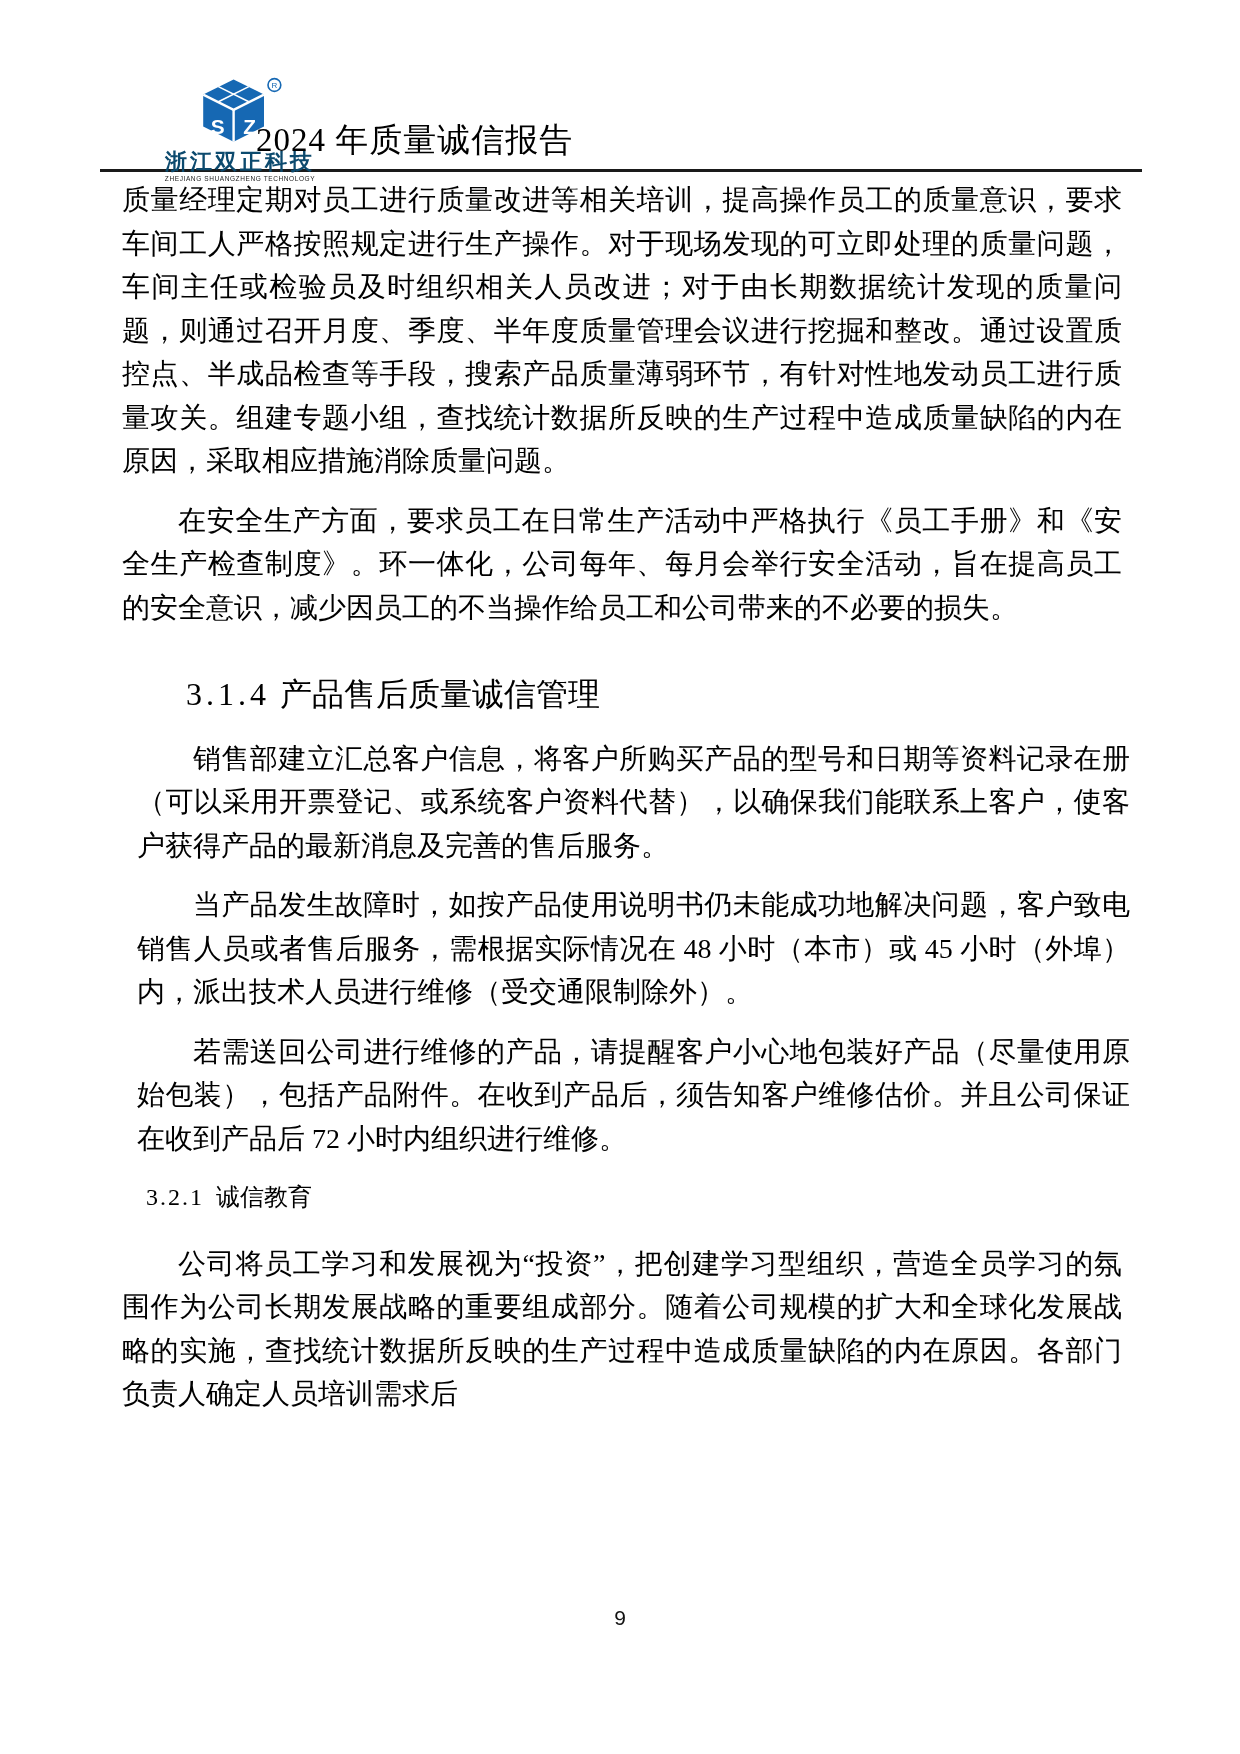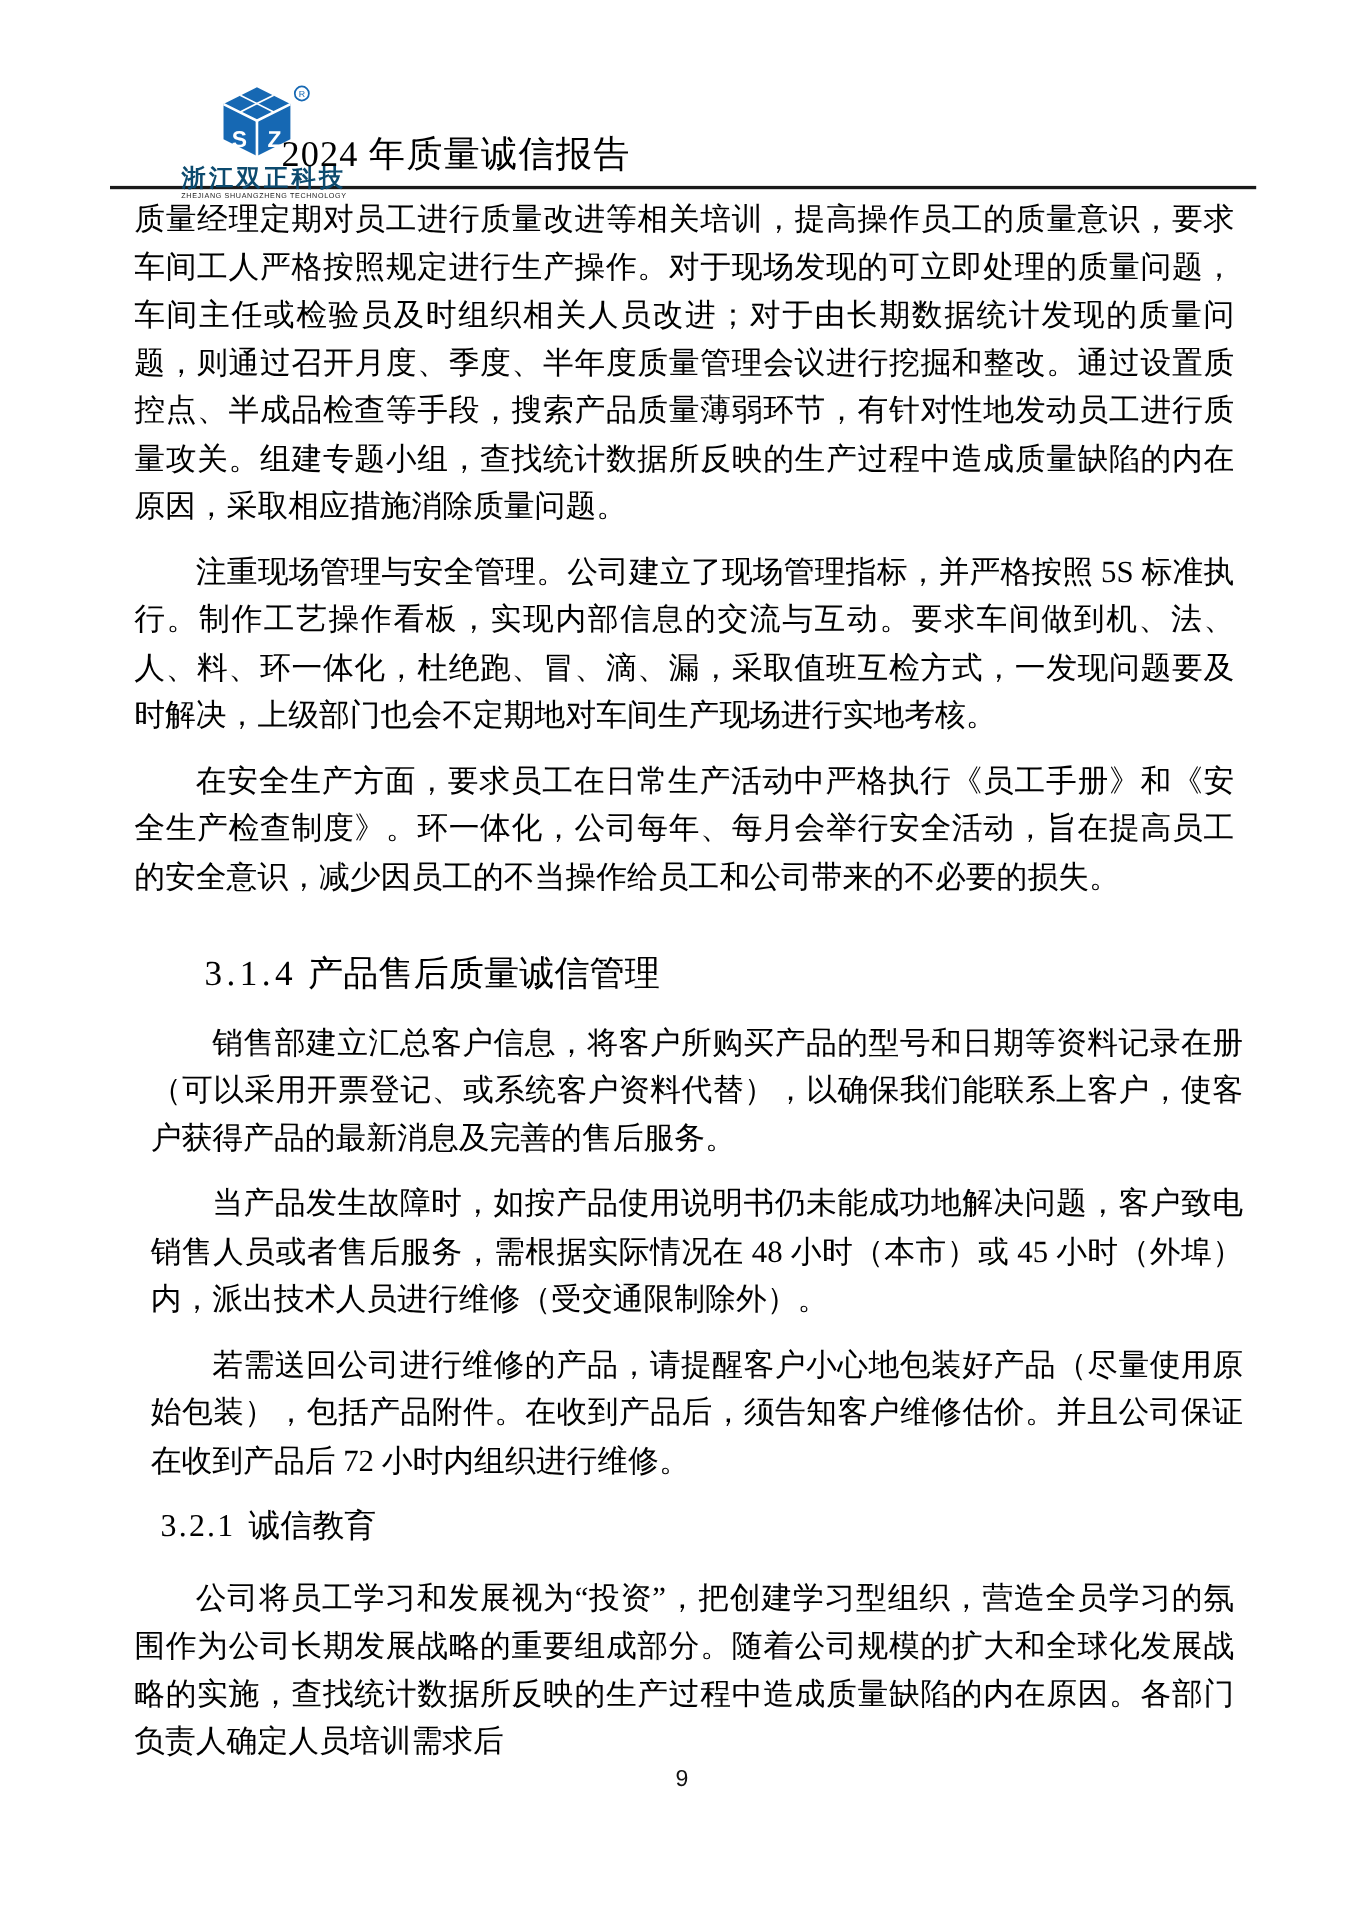--- a/index.html
+++ b/index.html
@@ -76,21 +76,21 @@
     margin:30px 0 10px 70px;
     font-size:28px;
     line-height:43.5px;
   }
   .h-32 .num{
     font-family:"Liberation Sans","DejaVu Sans",sans-serif;
     margin-right:12px;
   }
   .h-321{
     margin:0 0 22px 24px;
-    font-size:29px;
+    font-size:24px;
     line-height:43.5px;
   }
   .h-321 .num{letter-spacing:2px;margin-right:12px;}
   
   .footer{
     position:absolute;
     left:0;right:0;
     top:1606px;
     text-align:center;
     font-family:"Liberation Sans","DejaVu Sans",sans-serif;
@@ -121,21 +121,20 @@
         <text x="103" y="15" font-family="Liberation Sans, DejaVu Sans, sans-serif" font-size="10" fill="#1668b3" text-anchor="middle">R</text>
       </svg>
       <div class="brand-cn">浙江双正科技</div>
       <div class="brand-en">ZHEJIANG SHUANGZHENG TECHNOLOGY</div>
     </div>
     <div class="doc-title">2024 年质量诚信报告</div>
   </div>
 
   <div class="content">
     <p>质量经理定期对员工进行质量改进等相关培训，提高操作员工的质量意识，要求车间工人严格按照规定进行生产操作。对于现场发现的可立即处理的质量问题，车间主任或检验员及时组织相关人员改进；对于由长期数据统计发现的质量问题，则通过召开月度、季度、半年度质量管理会议进行挖掘和整改。通过设置质控点、半成品检查等手段，搜索产品质量薄弱环节，有针对性地发动员工进行质量攻关。组建专题小组，查找统计数据所反映的生产过程中造成质量缺陷的内在原因，采取相应措施消除质量问题。</p>
-    <p class="indent">注重现场管理与安全管理。公司建立了现场管理指标，并严格按照 5S 标准执行。制作工艺操作看板，实现内部信息的交流与互动。要求车间做到机、法、人、料、环一体化，杜绝跑、冒、滴、漏，采取值班互检方式，一发现问题要及时解决，上级部门也会不定期地对车间生产现场进行实地考核。</p>
     <p class="indent">在安全生产方面，要求员工在日常生产活动中严格执行《员工手册》和《安全生产检查制度》。环一体化，公司每年、每月会举行安全活动，旨在提高员工的安全意识，减少因员工的不当操作给员工和公司带来的不必要的损失。</p>
 
     <div class="h-314">
       <span class="num">3.1.4</span><span>产品售后质量诚信管理</span>
     </div>
 
     <p class="inset">销售部建立汇总客户信息，将客户所购买产品的型号和日期等资料记录在册（可以采用开票登记、或系统客户资料代替），以确保我们能联系上客户，使客户获得产品的最新消息及完善的售后服务。</p>
     <p class="inset">当产品发生故障时，如按产品使用说明书仍未能成功地解决问题，客户致电销售人员或者售后服务，需根据实际情况在 48 小时（本市）或 45 小时（外埠）内，派出技术人员进行维修（受交通限制除外）。</p>
     <p class="inset">若需送回公司进行维修的产品，请提醒客户小心地包装好产品（尽量使用原始包装），包括产品附件。在收到产品后，须告知客户维修估价。并且公司保证在收到产品后 72 小时内组织进行维修。</p>
 

